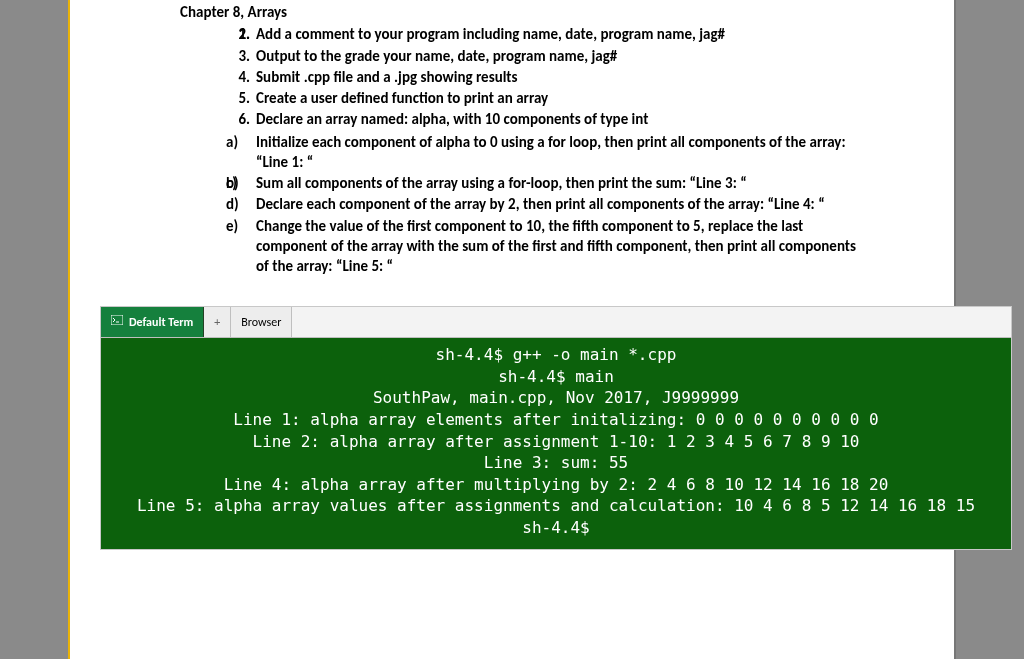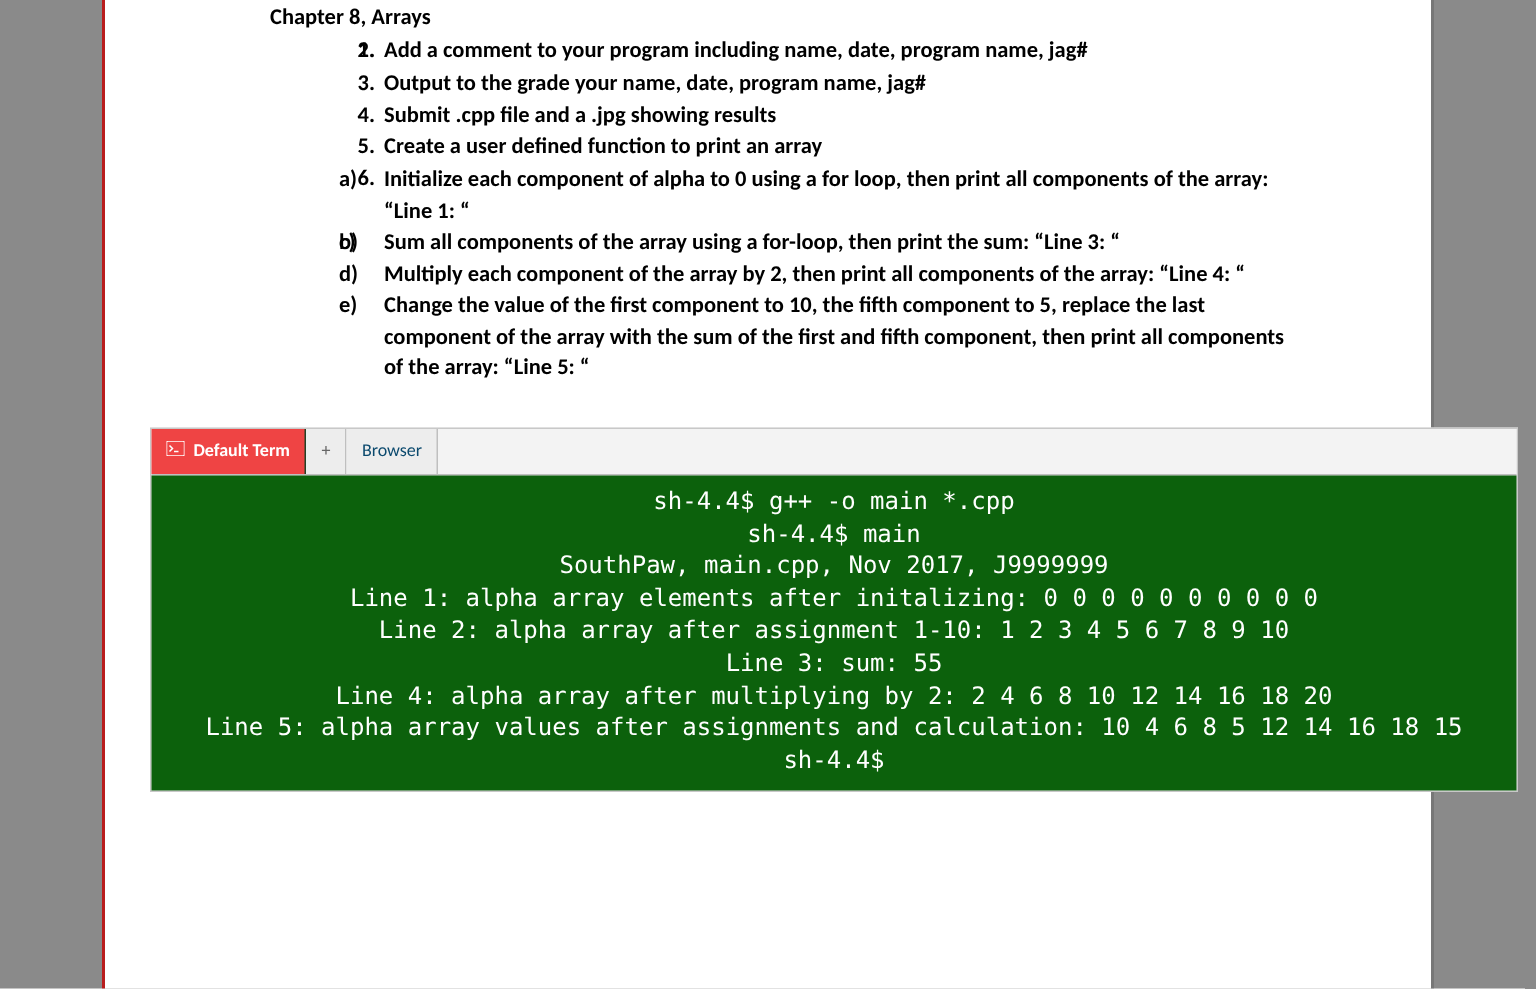--- a/index.html
+++ b/index.html
@@ -11,21 +11,21 @@
     color: #000;
     line-height: 1.35;
   }
   .sheet {
     background: #fff;
     width: 888px;
     margin: 0 auto;
     min-height: 659px;
     padding: 0 30px 10px 30px;
     box-sizing: border-box;
-    border-left: 2px solid #b91c1c;
+    border-left: 2px solid #eab308;
     border-right: 2px solid #777;
     position: relative;
   }
   .chapter {
     font-weight: 700;
     padding-left: 80px;
     padding-top: 2px;
   }
   .intro {
     font-weight: 700;
@@ -84,26 +84,26 @@
     height: 30px;
     font-size: 12px;
     border-bottom: 1px solid #bfbfbf;
   }
   .tab {
     display: flex;
     align-items: center;
     padding: 0 10px;
     gap: 6px;
     border-right: 1px solid #bfbfbf;
-    color: #0c4a6e;
+    color: #000000;
     background: #ededed;
     cursor: pointer;
   }
   .tab.active {
-    background: #ef4444;
+    background: #15803d;
     color: #fff;
     font-weight: 700;
     border-right: 1px solid #254025;
   }
   .tab .icon {
     width: 12px;
     display: inline-block;
     text-align: center;
     font-size: 11px;
     color: inherit;
@@ -141,29 +141,29 @@
 
   <div class="chapter">Chapter 8, Arrays</div>
 
 
   <ol class="num">
     <li><span class="marker">1.</span></li>
     <li><span class="marker">2.</span><span>Add a comment to your program including name, date, program name, jag#</span></li>
     <li><span class="marker">3.</span><span>Output to the grade your name, date, program name, jag#</span></li>
     <li><span class="marker">4.</span><span>Submit .cpp file and a .jpg showing results</span></li>
     <li><span class="marker">5.</span><span>Create a user defined function to print an array</span></li>
-    <li><span class="marker">6.</span></li>
+    <li><span class="marker">6.</span><span>Declare an array named: alpha, with 10 components of type int</span></li>
   </ol>
 
 
   <ol class="alpha">
     <li><span class="marker">a)</span><span>Initialize each component of alpha to 0 using a for loop, then print all components of the array: “Line 1: “</span></li>
     <li><span class="marker">b)</span></li>
     <li><span class="marker">c)</span><span>Sum all components of the array using a for-loop, then print the sum: “Line 3: “</span></li>
-    <li><span class="marker">d)</span><span>Multiply each component of the array by 2, then print all components of the array: “Line 4: “</span></li>
+    <li><span class="marker">d)</span><span>Declare each component of the array by 2, then print all components of the array: “Line 4: “</span></li>
     <li><span class="marker">e)</span><span>Change the value of the first component to 10, the fifth component to 5, replace the last component of the array with the sum of the first and fifth component, then print all components of the array: “Line 5: “</span></li>
   </ol>
 
   <div class="term-wrap">
     <div class="tabbar">
       <div class="tab active">
         <span class="icon">
           <svg width="12" height="10" viewBox="0 0 12 10">
               <rect x="0" y="0" width="12" height="10" rx="1" fill="none" stroke="#fff" stroke-width="1"></rect>
               <path d="M2 3 L4 5 L2 7" stroke="#fff" stroke-width="1" fill="none"></path>

